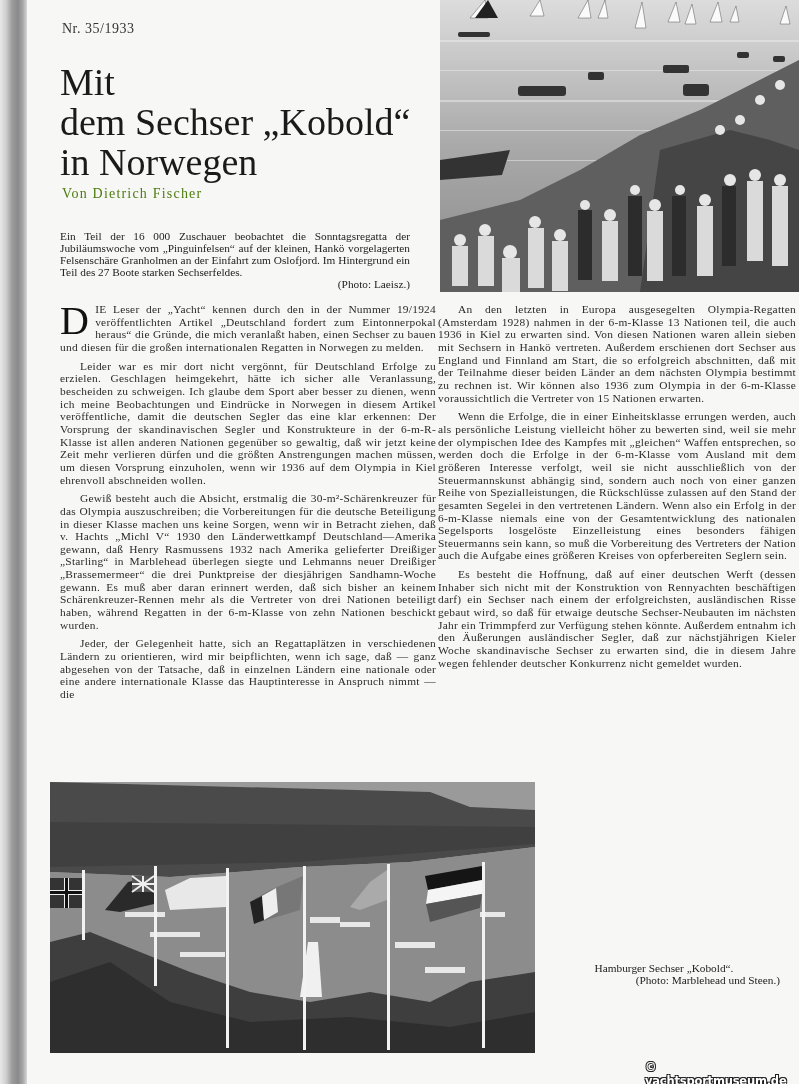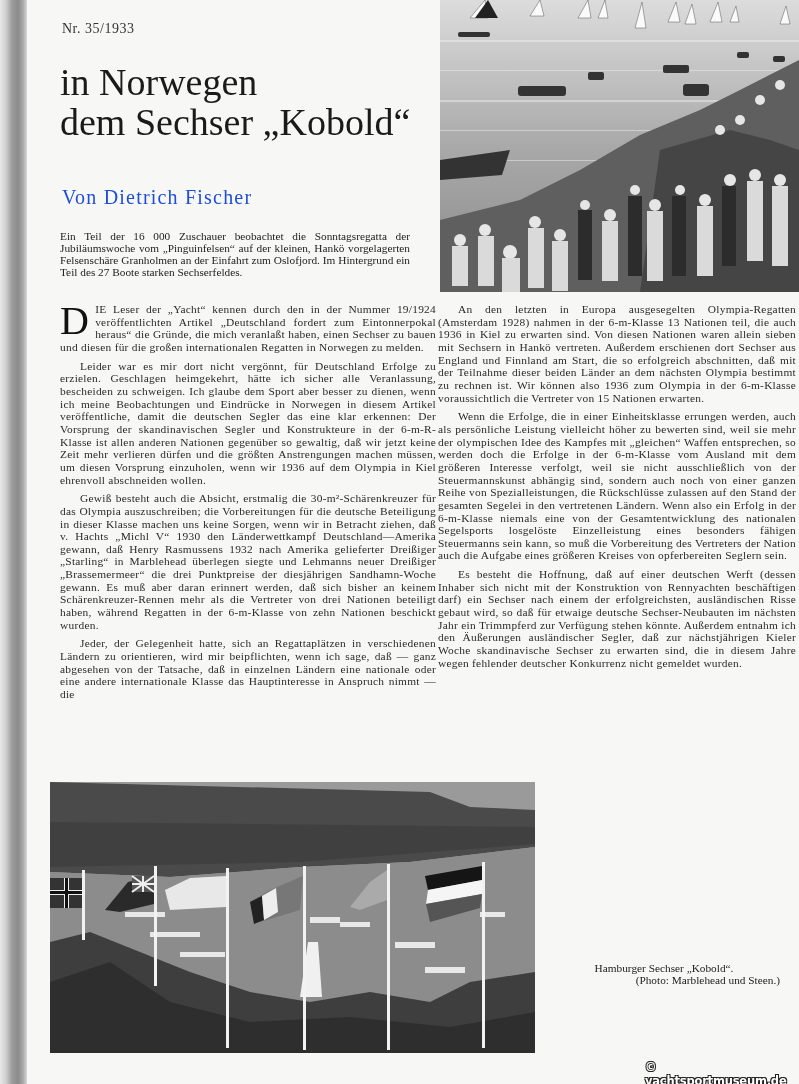--- a/index.html
+++ b/index.html
@@ -18,21 +18,21 @@
     font-family: "Liberation Serif", serif; font-size: 14px; letter-spacing: 0.5px; color: #333;
   }
   .title {
     position: absolute; left: 60px; top: 62px; width: 380px;
     font-family: "Liberation Serif", serif; font-size: 38px; line-height: 40px; color: #1a1a1a;
     margin: 0; font-weight: normal;
   }
   .title span { display: block; white-space: nowrap; }
   .byline {
     position: absolute; left: 62px; top: 186px;
-    font-family: "Liberation Serif", serif; font-size: 20px; letter-spacing: 1.2px; color: #1d4ed8;
+    font-family: "Liberation Serif", serif; font-size: 14px; letter-spacing: 1.2px; color: #4d7c0f;
   }
   .caption {
     font-family: "Liberation Serif", serif; font-size: 11.3px; line-height: 12px; color: #222;
     text-align: justify; text-align-last: left;
   }
   .caption .credit { display: block; text-align: right; text-align-last: right; }
   .cap1 { position: absolute; left: 60px; top: 230px; width: 350px; }
   .col {
     position: absolute;
     font-family: "Liberation Serif", serif; font-size: 11.4px; line-height: 12.65px; color: #2a2a2a;
@@ -66,22 +66,23 @@
   svg { display: block; }
 </style>
 </head>
 <body>
 
 <div class="binding"></div>
 
 <div class="issue">Nr. 35/1933</div>
 
 <h1 class="title">
+  <span>Mit</span>
+  <span>dem Sechser „Kobold“</span>
   <span>in Norwegen</span>
-  <span>dem Sechser „Kobold“</span>
 </h1>
 
 <div class="byline">Von Dietrich Fischer</div>
 
 <div class="photo1">
   <svg width="359" height="292" viewBox="0 0 359 292">
     <defs>
       <linearGradient id="sea" x1="0" y1="0" x2="0" y2="1">
         <stop offset="0" stop-color="#dcdcdc"></stop>
         <stop offset="0.5" stop-color="#a9a9a9"></stop>
@@ -160,20 +161,21 @@
       <rect x="138" y="210" width="14" height="70"></rect>
         <rect x="188" y="196" width="14" height="80"></rect>
       <rect x="232" y="196" width="14" height="80"></rect>
         <rect x="282" y="186" width="14" height="80"></rect>
     </g>
   </svg>
 </div>
 
 <div class="caption cap1">
   <span>Ein Teil der 16 000 Zuschauer beobachtet die Sonntagsregatta der Jubiläumswoche vom „Pinguinfelsen“ auf der kleinen, Hankö vorgelagerten Felsenschäre Granholmen an der Einfahrt zum Oslofjord. Im Hintergrund ein Teil des 27 Boote starken Sechserfeldes.</span>
+  <span class="credit">(Photo: Laeisz.)</span>
 </div>
 
 <div class="col col-left">
   <p class="first"><span class="dropcap">D</span><span>IE Leser der „Yacht“ kennen durch den in der Nummer 19/1924 veröffentlichten Artikel „Deutschland fordert zum Eintonnerpokal heraus“ die Gründe, die mich veranlaßt haben, einen Sechser zu bauen und diesen für die großen internationalen Regatten in Norwegen zu melden.</span></p>
   <p>Leider war es mir dort nicht vergönnt, für Deutschland Erfolge zu erzielen. Geschlagen heimgekehrt, hätte ich sicher alle Veranlassung, bescheiden zu schweigen. Ich glaube dem Sport aber besser zu dienen, wenn ich meine Beobachtungen und Eindrücke in Norwegen in diesem Artikel veröffentliche, damit die deutschen Segler das eine klar erkennen: Der Vorsprung der skandinavischen Segler und Konstrukteure in der 6-m-R-Klasse ist allen anderen Nationen gegenüber so gewaltig, daß wir jetzt keine Zeit mehr verlieren dürfen und die größten Anstrengungen machen müssen, um diesen Vorsprung einzuholen, wenn wir 1936 auf dem Olympia in Kiel ehrenvoll abschneiden wollen.</p>
   <p>Gewiß besteht auch die Absicht, erstmalig die 30-m²-Schärenkreuzer für das Olympia auszuschreiben; die Vorbereitungen für die deutsche Beteiligung in dieser Klasse machen uns keine Sorgen, wenn wir in Betracht ziehen, daß v. Hachts „Michl V“ 1930 den Länderwettkampf Deutschland—Amerika gewann, daß Henry Rasmussens 1932 nach Amerika gelieferter Dreißiger „Starling“ in Marblehead überlegen siegte und Lehmanns neuer Dreißiger „Brassemermeer“ die drei Punktpreise der diesjährigen Sandhamn-Woche gewann. Es muß aber daran erinnert werden, daß sich bisher an keinem Schärenkreuzer-Rennen mehr als die Vertreter von drei Nationen beteiligt haben, während Regatten in der 6-m-Klasse von zehn Nationen beschickt wurden.</p>
   <p>Jeder, der Gelegenheit hatte, sich an Regattaplätzen in verschiedenen Ländern zu orientieren, wird mir beipflichten, wenn ich sage, daß — ganz abgesehen von der Tatsache, daß in einzelnen Ländern eine nationale oder eine andere internationale Klasse das Hauptinteresse in Anspruch nimmt — die</p>
 </div>
 
 <div class="col col-right">

